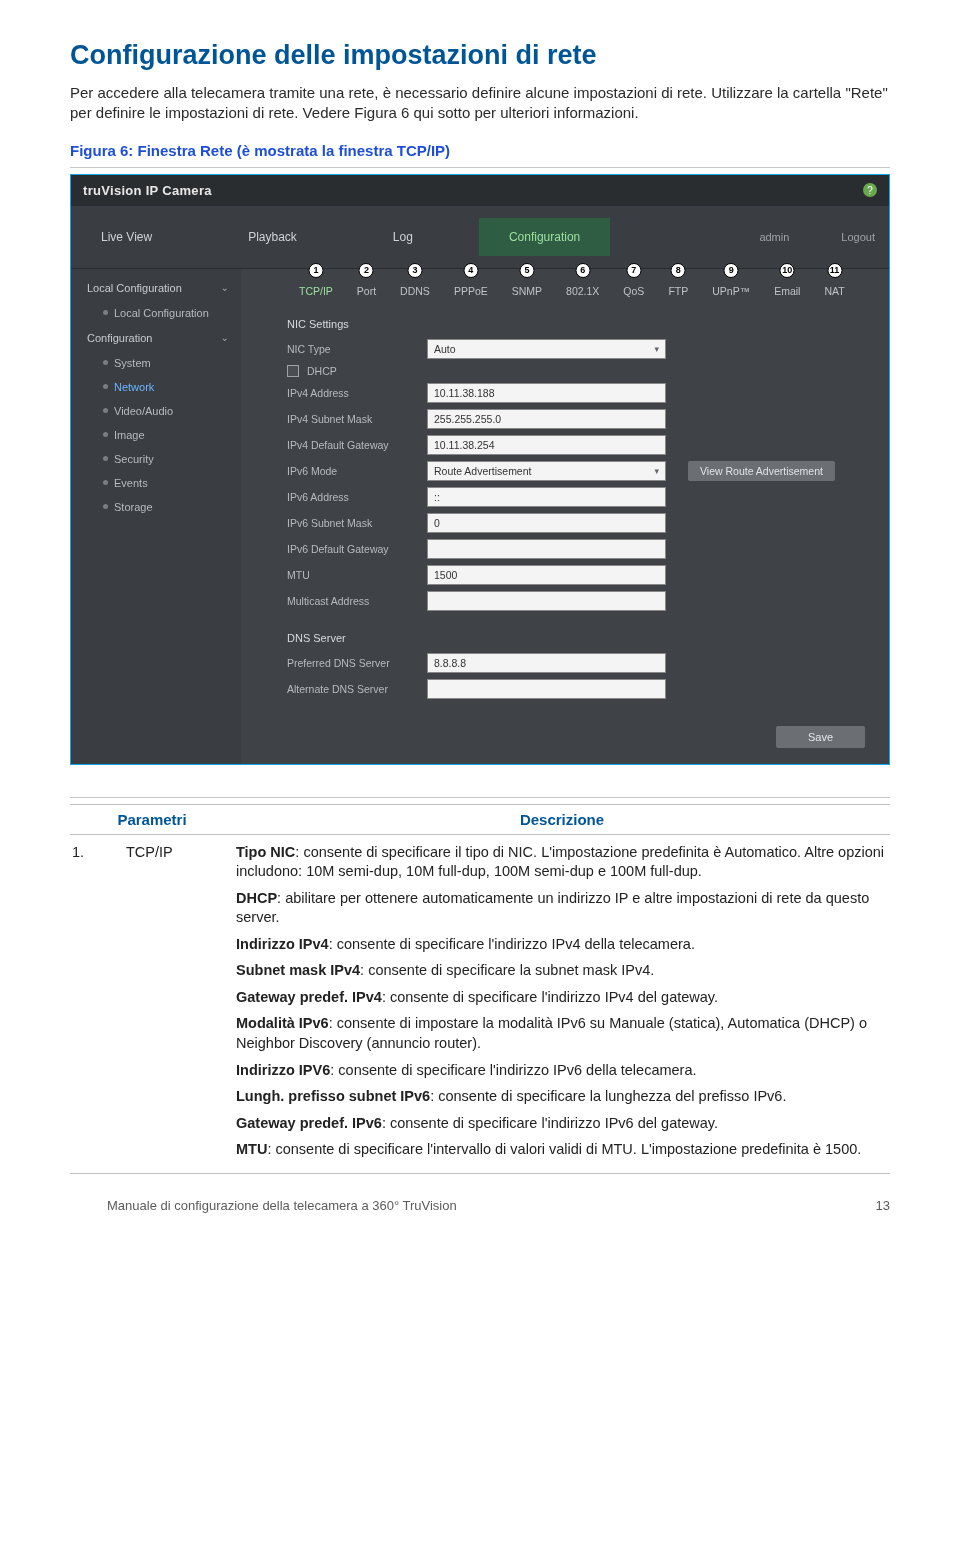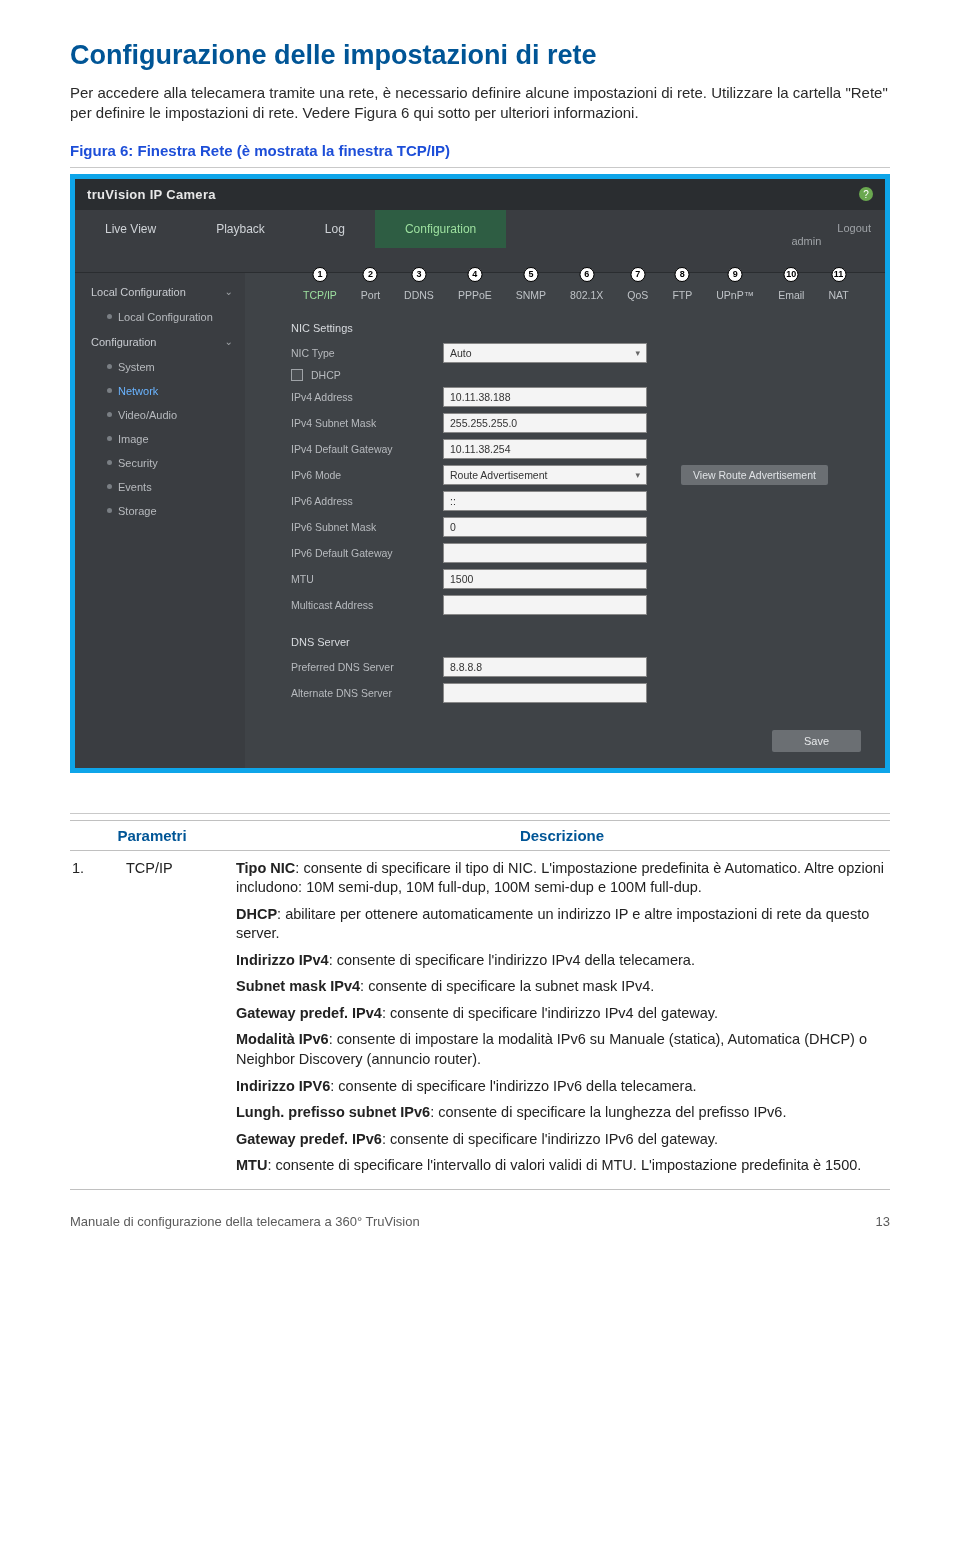--- a/index.html
+++ b/index.html
@@ -25,24 +25,24 @@
   p.fig-caption {
     font-size: 15px;
     font-weight: bold;
     color: #1d4ed8;
     margin: 18px 0 8px 0;
   }
   
   .shot {
     width: 820px;
     background: #3f4347;
-    border: 5px solid #0ea5e9;
+    border: 1px solid #0ea5e9;
     font-size: 11px;
     color: #bfc3c7;
-    margin-bottom: 40px;
+    margin-bottom: 32px;
   }
   .shot .brandbar {
     background: #2a2d30;
     padding: 8px 12px;
     display: flex;
     align-items: center;
     justify-content: space-between;
   }
   .shot .brand {
     color: #e8e8e8;
@@ -52,22 +52,23 @@
   }
   .shot .help {
     width: 14px; height: 14px; border-radius: 50%;
     background: #6aa84f; color: #fff; font-size: 10px;
     display: flex; align-items: center; justify-content: center;
   }
   .shot .topnav {
     display: flex;
     padding: 0 0 0 0;
     border-bottom: 1px solid #2a2d30;
-    align-items: flex-start;
+    align-items: center;
     background: #3a3d41;
+    gap: 36px;
   }
   .shot .topnav .tbtn {
     padding: 12px 30px;
     color: #cfd3d7;
     font-size: 12px;
   }
   .shot .topnav .tbtn.active {
     background: #2e5d43;
     color: #9de09f;
   }
@@ -157,29 +158,29 @@
   }
   .shot .section-label {
     color: #d7dade;
     font-size: 11px;
     padding: 8px 0 6px 28px;
   }
   .shot .row {
     display: flex;
     align-items: center;
     padding: 3px 0 3px 28px;
-    gap: 24px;
+    gap: 12px;
   }
   .shot .row .lbl {
     width: 128px;
     color: #b7babe;
     font-size: 10.5px;
   }
   .shot .row .field {
-    width: 204px;
+    width: 239px;
     height: 20px;
     background: #f4f4f4;
     color: #333;
     font-size: 10.5px;
     padding: 0 6px;
     display: flex;
     align-items: center;
     border: 1px solid #888;
   }
   .shot .row .field.select::after {
@@ -249,20 +250,21 @@
   .param-table td.nm { width: 110px; color: #222; }
   .param-table td.desc { color: #222; }
   .param-table td.desc b { font-weight: bold; }
   .param-table td.desc p { margin-bottom: 7px; }
   .footer-row {
     display: flex;
     justify-content: space-between;
     align-items: baseline;
     font-size: 13px;
     margin-top: 24px;
+    margin-left: 37px;
   }
   .footer-row .manual { color: #5b5b5b; }
   .footer-row .page { color: #5b5b5b; }
 </style>
 </head>
 <body>
 
 <h1 class="page-title">Configurazione delle impostazioni di rete</h1>
 
 <p class="intro">Per accedere alla telecamera tramite una rete, è necessario definire alcune impostazioni di rete. Utilizzare la cartella "Rete" per definire le impostazioni di rete. Vedere Figura 6 qui sotto per ulteriori informazioni.</p>

